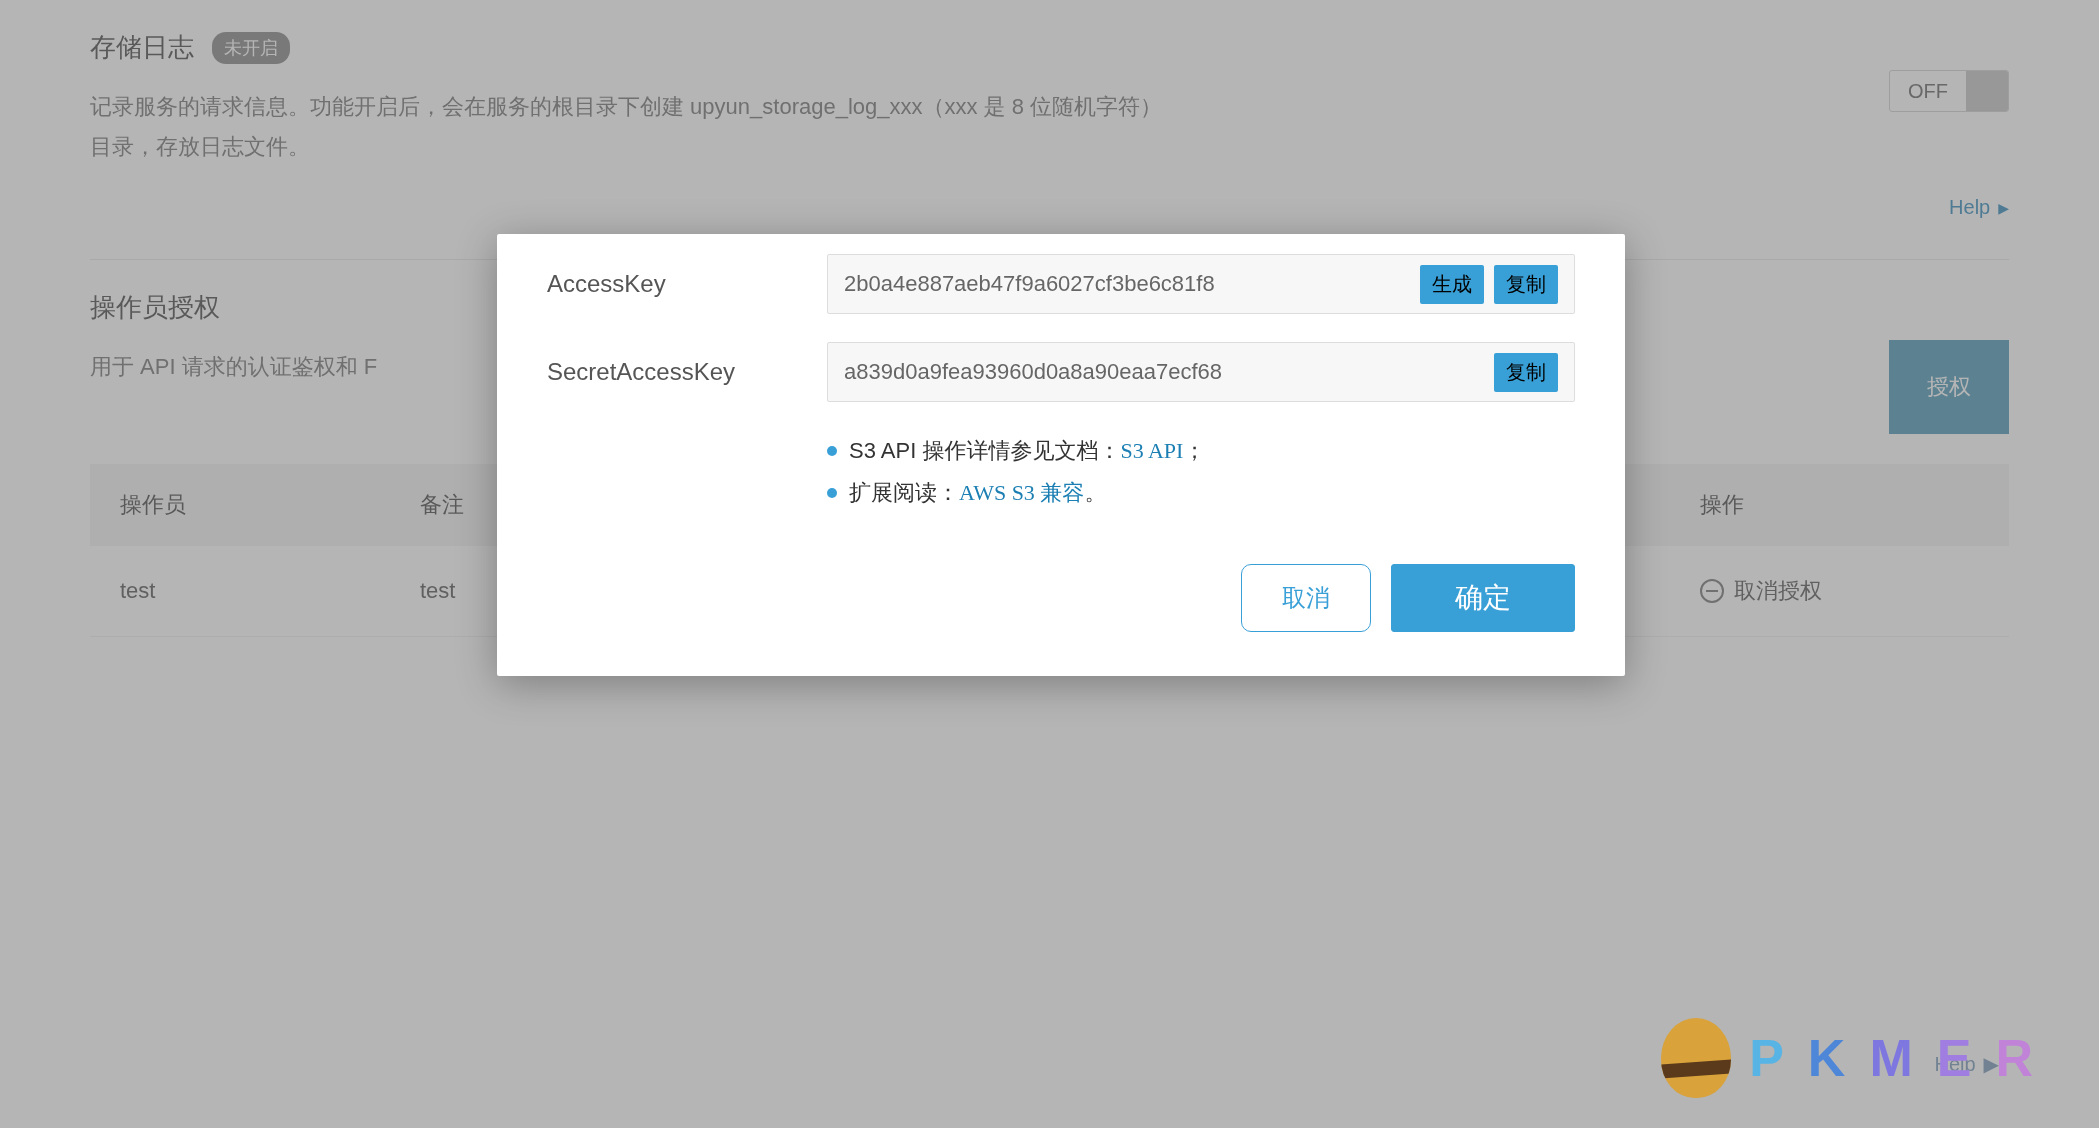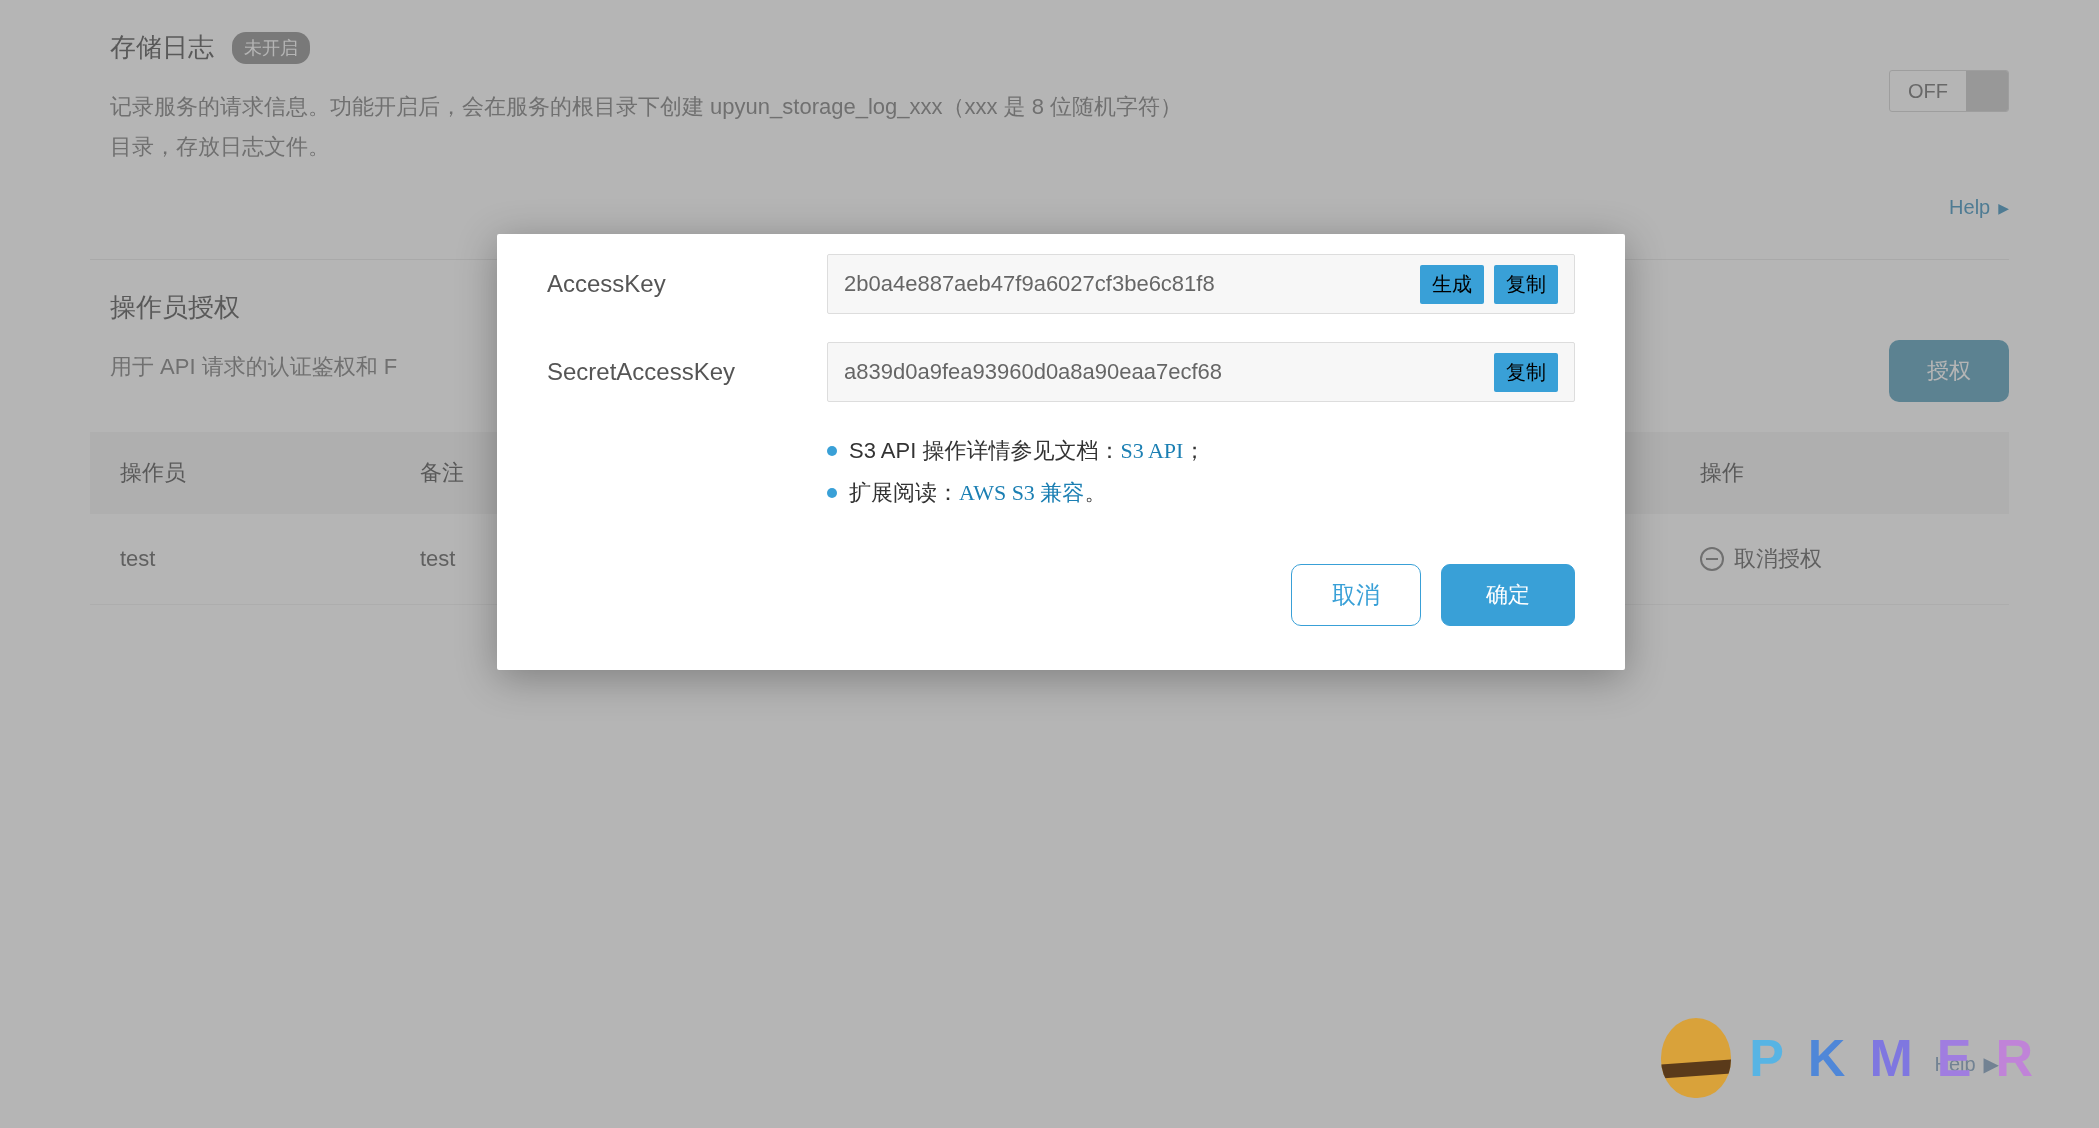--- a/index.html
+++ b/index.html
@@ -18,35 +18,35 @@
   padding: 0 90px;
 }
 .section { padding: 30px 0 40px 0; border-bottom: 1px solid #e5e5e5; }
 .section-head { display: flex; align-items: center; gap: 18px; margin-bottom: 22px; }
 .section-title { font-size: 26px; font-weight: 400; color: #333; }
 .badge-off {
   background: #7a7a7a; color: #fff; font-size: 18px;
   padding: 4px 12px; border-radius: 14px;
 }
 .section-desc { font-size: 22px; color: #666; line-height: 1.8; max-width: 1100px; }
-.section-row { display: flex; justify-content: space-between; align-items: flex-start; margin-left: 20px; }
+.section-row { display: flex; justify-content: space-between; align-items: flex-start; }
 .toggle {
   border: 1px solid #ccc; display: flex; align-items: center;
   height: 42px; border-radius: 3px; overflow: hidden; margin-top: 40px;
 }
 .toggle-label { padding: 0 18px; font-size: 20px; color: #555; }
 .toggle-knob { width: 42px; height: 42px; background: #bfbfbf; }
 .help-link {
   color: #1b7fb3; font-size: 20px; display: flex; align-items: center; gap: 8px;
   justify-content: flex-end; margin-top: 30px;
 }
 .help-link .tri { color: #1b7fb3; font-size: 14px; }
 .auth-btn {
   background: #3b8fb0; color: #fff; border: none; font-size: 22px;
-  padding: 16px 38px; border-radius: 10px; margin-top: 50px;
+  padding: 32px 38px; border-radius: 0; margin-top: 50px;
 }
 .table { width: 100%; margin-top: 30px; }
 .thead { background: #f2f2f2; display: flex; padding: 26px 30px; font-size: 22px; color: #333; font-weight: 500;}
 .tbody-row { display: flex; padding: 30px 30px; font-size: 22px; color: #444; border-bottom: 1px solid #eee; align-items: center;}
 .col-op { width: 300px; }
 .col-note { width: 300px; }
 .col-perm { width: 500px; display: flex; gap: 30px; align-items: center;}
 .col-status { width: 220px; display: flex; align-items: center; gap: 10px;}
 .col-s3 { width: 260px; display: flex; align-items: center; gap: 8px;}
 .col-action { flex: 1; display: flex; align-items: center; gap: 10px; justify-content: flex-start;}
@@ -95,21 +95,21 @@
 .link { color: #1b7fb3; font-family: Liberation Serif, serif; }
 .modal-foot {
   padding: 40px 50px 44px 50px; display: flex; justify-content: flex-end; gap: 20px;
 }
 .btn-cancel {
   border: 1px solid #39a0d7; color: #39a0d7; background: #fff;
   font-size: 24px; padding: 14px 40px; border-radius: 10px; cursor: pointer;
 }
 .btn-ok {
   border: 1px solid #39a0d7; background: #39a0d7; color: #fff;
-  font-size: 22px; padding: 14px 44px; border-radius: 9px; cursor: pointer;
+  font-size: 28px; padding: 14px 63px; border-radius: 3px; cursor: pointer;
 }
 .watermark {
   position: absolute; right: 60px; bottom: 30px; display: flex; align-items: center; gap: 18px;
   font-size: 52px; font-weight: 600; letter-spacing: 6px;
 }
 .watermark .egg {
   width: 70px; height: 80px; background: #d9a23a; border-radius: 50% 50% 48% 48%;
   position: relative; overflow: hidden;
 }
 .watermark .egg::after {

